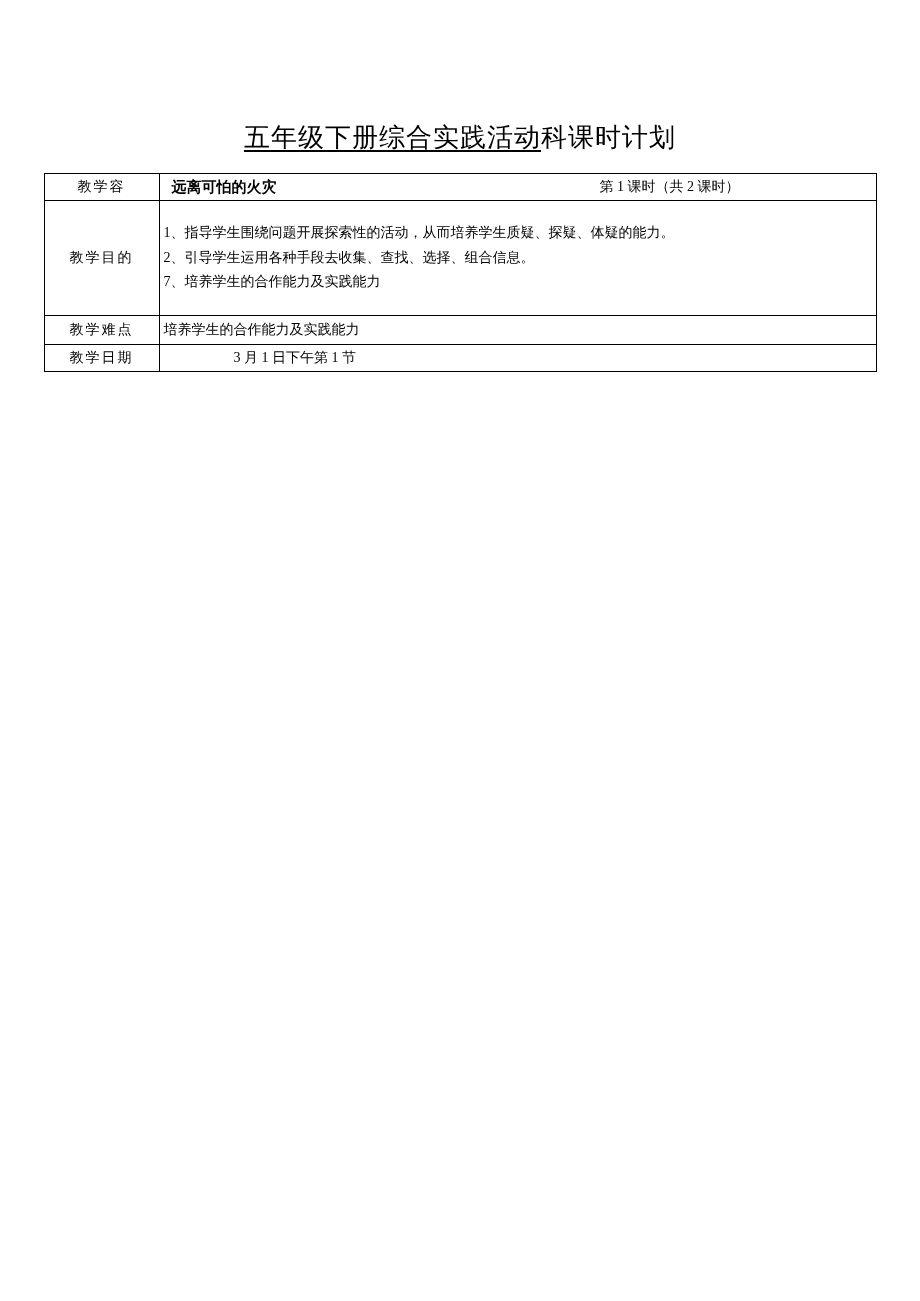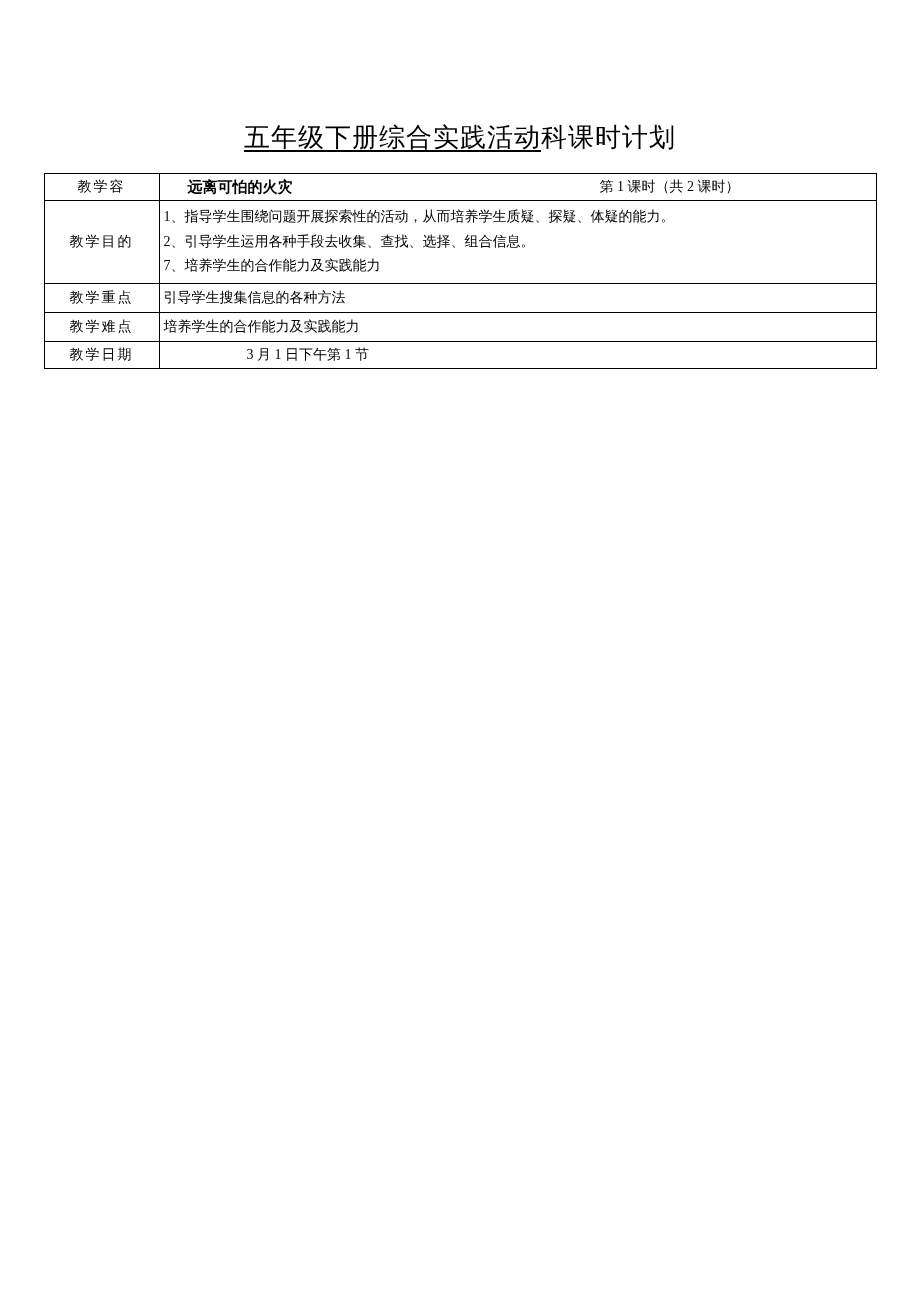--- a/index.html
+++ b/index.html
@@ -40,42 +40,42 @@
       text-align: center;
       padding: 4px 2px;
       letter-spacing: 2px;
     }
     .content-cell {
       padding: 3px 4px;
       text-align: left;
       line-height: 1.6;
     }
     .topic-cell {
-      padding: 3px 16px;
+      padding: 3px 0;
       position: relative;
       margin-left: 36px;
     }
     .topic-name {
       font-weight: bold;
       font-size: 15px;
       display: inline-block;
       margin-left: 12px;
     }
     .lesson-info {
       position: absolute;
       right: 136px;
       top: 4px;
       font-size: 14px;
     }
     .objectives-cell {
-      padding: 4px 4px;
+      padding: 20px 4px;
       line-height: 1.75;
     }
     .date-cell {
-      padding: 3px 17px;
+      padding: 3px 4px;
     }
     .date-text {
       display: inline-block;
       margin-left: 70px;
     }
   </style>
 </head>
 <body>
 
 <h1 class="title">
@@ -93,24 +93,20 @@
   </tr>
   <tr>
     <td class="label-cell">教学目的</td>
     <td class="objectives-cell">
       <div>1、指导学生围绕问题开展探索性的活动，从而培养学生质疑、探疑、体疑的能力。</div>
       <div>2、引导学生运用各种手段去收集、查找、选择、组合信息。</div>
       <div>7、培养学生的合作能力及实践能力</div>
     </td>
   </tr>
   <tr>
-    <td class="label-cell">教学重点</td>
-    <td class="content-cell">引导学生搜集信息的各种方法</td>
-  </tr>
-  <tr>
     <td class="label-cell">教学难点</td>
     <td class="content-cell">培养学生的合作能力及实践能力</td>
   </tr>
   <tr>
     <td class="label-cell">教学日期</td>
     <td class="date-cell">
       <span class="date-text">3 月 1 日下午第 1 节</span>
     </td>
   </tr>
 </tbody>

